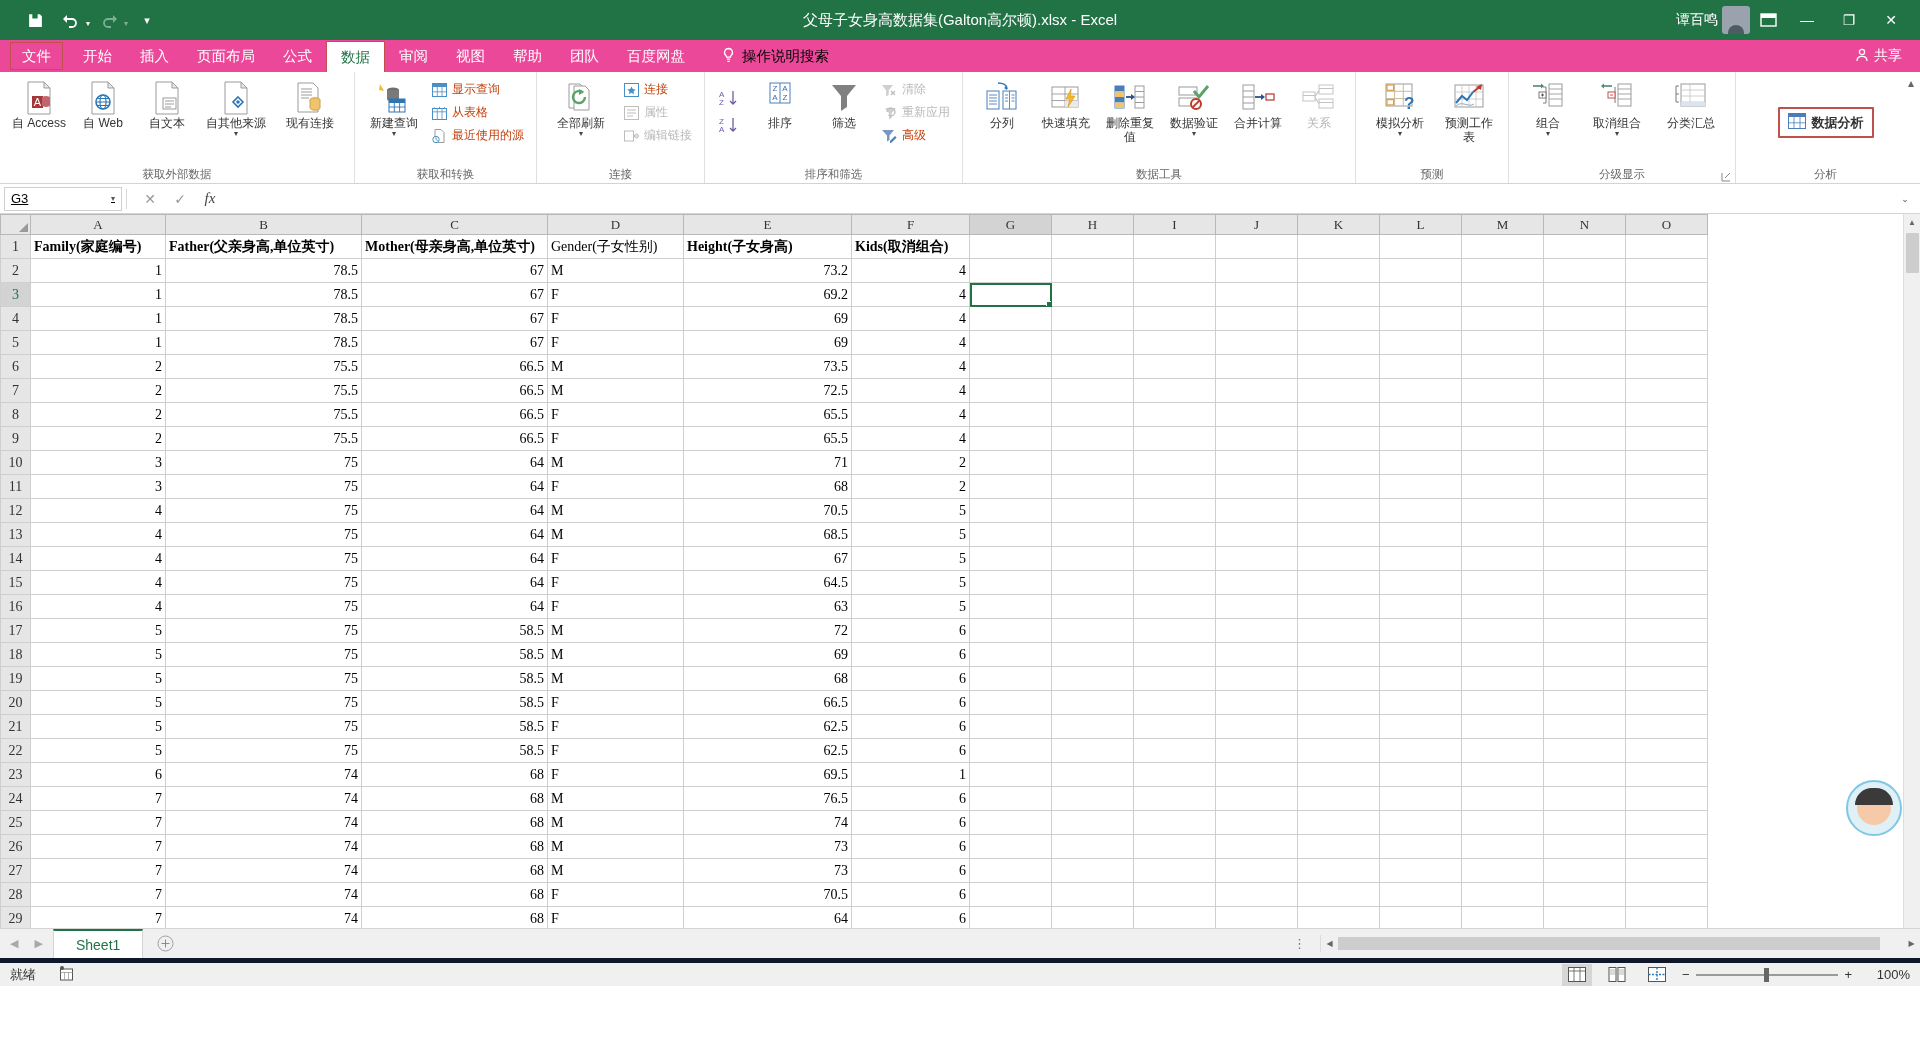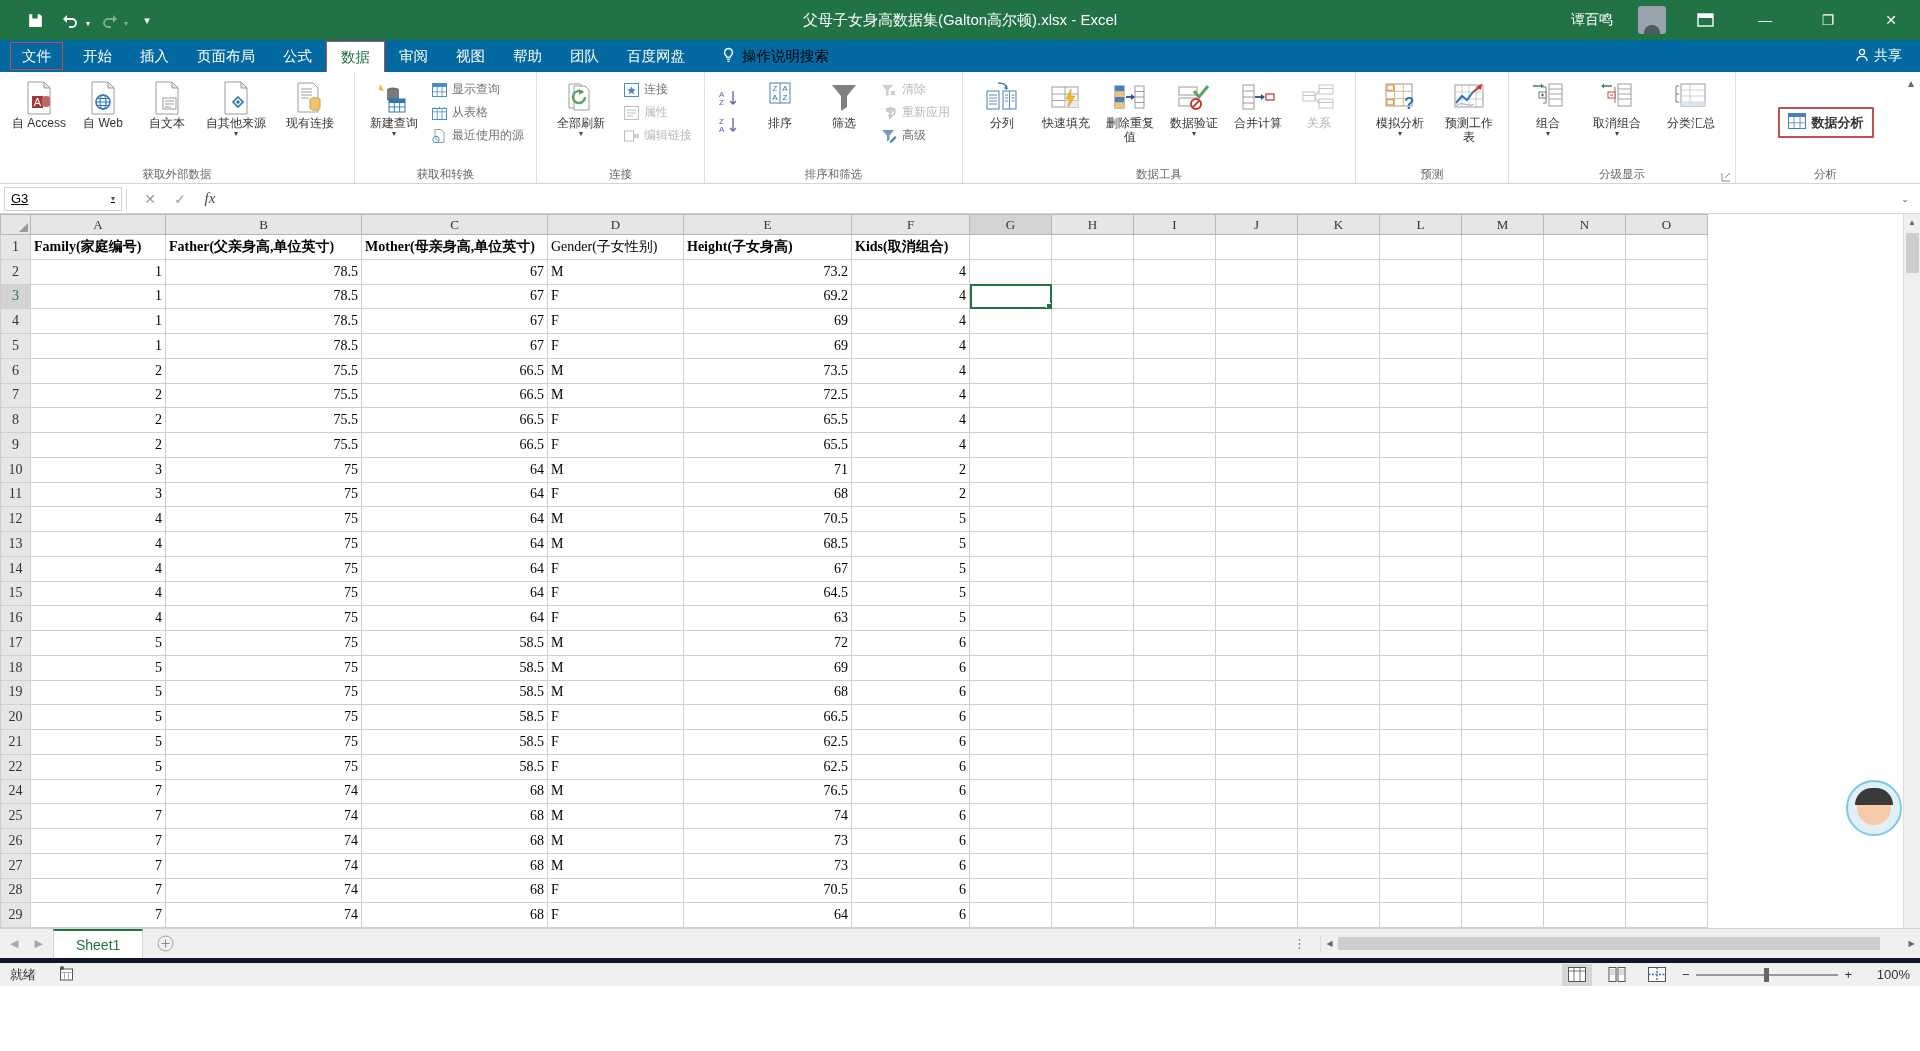--- a/index.html
+++ b/index.html
@@ -18,39 +18,39 @@
     width: 34px; height: 30px; display: flex; align-items: center;
     justify-content: center; color: #fff; font-size: 17px;
   }
   .qat-btn.dim { color: #7fae95; }
   .qat-caret { font-size: 8px; margin-left:-4px; align-self:flex-end; padding-bottom:7px;}
   .title-text {
     position: absolute; left: 0; right: 0; text-align: center;
     font-size: 15px; color: #fff; pointer-events: none;
   }
   .title-right {
-    margin-left: auto; display: flex; align-items: center; gap: 21px;
+    margin-left: auto; display: flex; align-items: center; gap: 0;
     padding-right: 8px; position: relative; z-index: 3;
   }
   .user-name { font-size: 14px; margin-right: 4px; }
   .avatar {
     width: 28px; height: 28px; border-radius: 3px; background: #9aa3ad;
     display: flex; align-items: flex-end; justify-content: center; overflow: hidden;
   }
   .avatar::after {
     content:""; width: 16px; height: 9px; border-radius: 8px 8px 0 0; background:#4e5a66;
   }
   .ribbon-opt { width: 36px; height: 30px; display:flex; align-items:center; justify-content:center; }
   .win-btn {
     width: 42px; height: 38px; display: flex; align-items: center;
     justify-content: center; font-size: 14px; color: #fff;
   }
   
   .tabbar {
-    height: 32px; background: #0369a1; display: flex; align-items: stretch;
+    height: 32px; background: #ec4899; display: flex; align-items: stretch;
     padding-left: 8px; position: relative;
   }
   .tab {
     padding: 0 14px; display: flex; align-items: center; color: #fff;
     font-size: 14.5px; position: relative;
   }
   .tab.file-tab { border: 1.5px solid #c0504d; margin: 2px 6px 2px 2px; padding: 0 11px; }
   .tab.active {
     background: #fff; color: #217346; border: 1.5px solid #c0504d;
     border-bottom: none; margin-top: 1px;
@@ -76,21 +76,21 @@
   .bigbtn {
     width: 62px; display: flex; flex-direction: column; align-items: center;
     padding: 3px 2px; font-size: 12px; color: #333; line-height: 1.15; text-align:center;
   }
   .bigbtn .ic { height: 38px; display:flex; align-items:center; justify-content:center; }
   .bigbtn.w70 { width: 72px; }
   .bigbtn.w54 { width: 56px; }
   .bigbtn.dis { color: #b5b5b5; }
   .vstack { display: flex; flex-direction: column; justify-content: flex-start; padding-top:2px; }
   .smbtn {
-    display: flex; align-items: center; gap: 5px; font-size: 12px; color: #737373;
+    display: flex; align-items: center; gap: 5px; font-size: 12px; color: #c2410c;
     height: 23px; padding: 0 4px; white-space: nowrap;
   }
   .smbtn.dis { color: #b9b9b9; }
   .smicon { width: 16px; height: 16px; display:flex; align-items:center; justify-content:center; }
   .dialog-launcher {
     position: absolute; right: 3px; bottom: 1px; width: 12px; height: 12px;
     font-size: 9px; color: #888; display:flex; align-items:flex-end; justify-content:center;
   }
   .caret { font-size: 8px; color: #444; line-height: 6px; }
   .ribbon-collapse {
@@ -1139,20 +1139,38 @@
             <td class="c-h"></td>
             <td class="c-i"></td>
             <td class="c-j"></td>
             <td class="c-k"></td>
             <td class="c-l"></td>
             <td class="c-m"></td>
             <td class="c-n"></td>
             <td class="c-o"></td>
           </tr>
           <tr>
+            <th class="rowhead">23</th>
+            <td class="c-a num">6</td>
+            <td class="c-b num">74</td>
+            <td class="c-c num">68</td>
+            <td class="c-d txt">F</td>
+            <td class="c-e num">69.5</td>
+            <td class="c-f num">1</td>
+            <td class="c-g"></td>
+            <td class="c-h"></td>
+            <td class="c-i"></td>
+            <td class="c-j"></td>
+            <td class="c-k"></td>
+            <td class="c-l"></td>
+            <td class="c-m"></td>
+            <td class="c-n"></td>
+            <td class="c-o"></td>
+          </tr>
+          <tr>
             <th class="rowhead">24</th>
             <td class="c-a num">7</td>
             <td class="c-b num">74</td>
             <td class="c-c num">68</td>
             <td class="c-d txt">M</td>
             <td class="c-e num">76.5</td>
             <td class="c-f num">6</td>
             <td class="c-g"></td>
             <td class="c-h"></td>
             <td class="c-i"></td>

